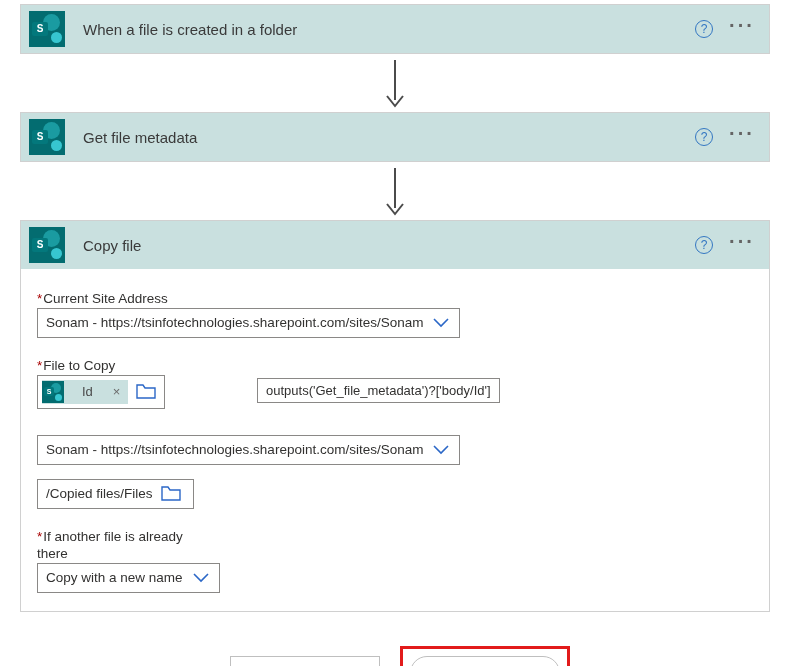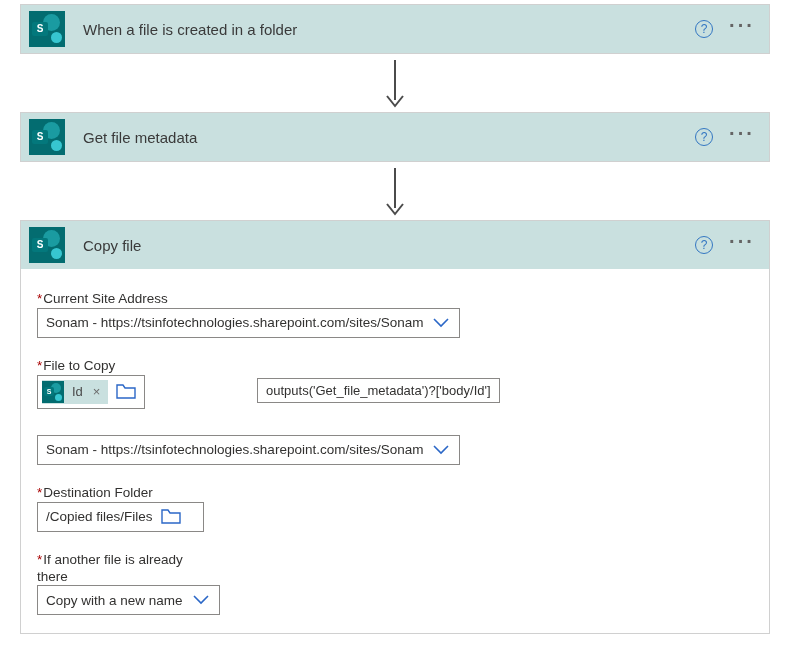--- a/index.html
+++ b/index.html
@@ -147,21 +147,21 @@
     cursor:pointer;
   }
   .folder-btn svg{stroke:#2b67c7;fill:none;}
   .field-text{flex:1;}
   .token{
     display:inline-flex;
     align-items:center;
     background:#c9e0df;
     height:24px;
     padding:0 6px 0 0;
-    gap:8px;
+    gap:18px;
     margin:2px 0;
   }
   .token-label{font-size:13px;color:#4a4a4a;}
   .token-x{font-size:13px;color:#6a6a6a;cursor:pointer;padding:0 2px;}
   .tooltip-box{
     position:absolute;
     left:220px;
     top:26px;
     border:1px solid #8a8886;
     background:#fff;
@@ -286,22 +286,21 @@
         <span class="field-text">Sonam - https://tsinfotechnologies.sharepoint.com/sites/Sonam</span>
         <span class="chevron">
             <svg width="16" height="10" viewBox="0 0 16 10" fill="none" stroke-width="1.6">
               <polyline points="1,1 8,8 15,1"></polyline>
             </svg>
           </span>
       </div>
     </div>
 
     <div class="form-row">
-      <div class="form-label"><span class="req">*</span><span>Destination Folder</span></div>
-      <div class="field" style="padding-right:14px">
+      <div class="field" style="padding-right:4px">
         <span class="field-text">/Copied files/Files</span>
         <span class="folder-btn">
             <svg width="20" height="15" viewBox="0 0 20 15" stroke-width="1.4">
               <path d="M1 3 L1 14 L19 14 L19 4 L9 4 L7 1 L1 1 Z"></path>
             </svg>
           </span>
       </div>
     </div>
 
     <div class="form-row">

